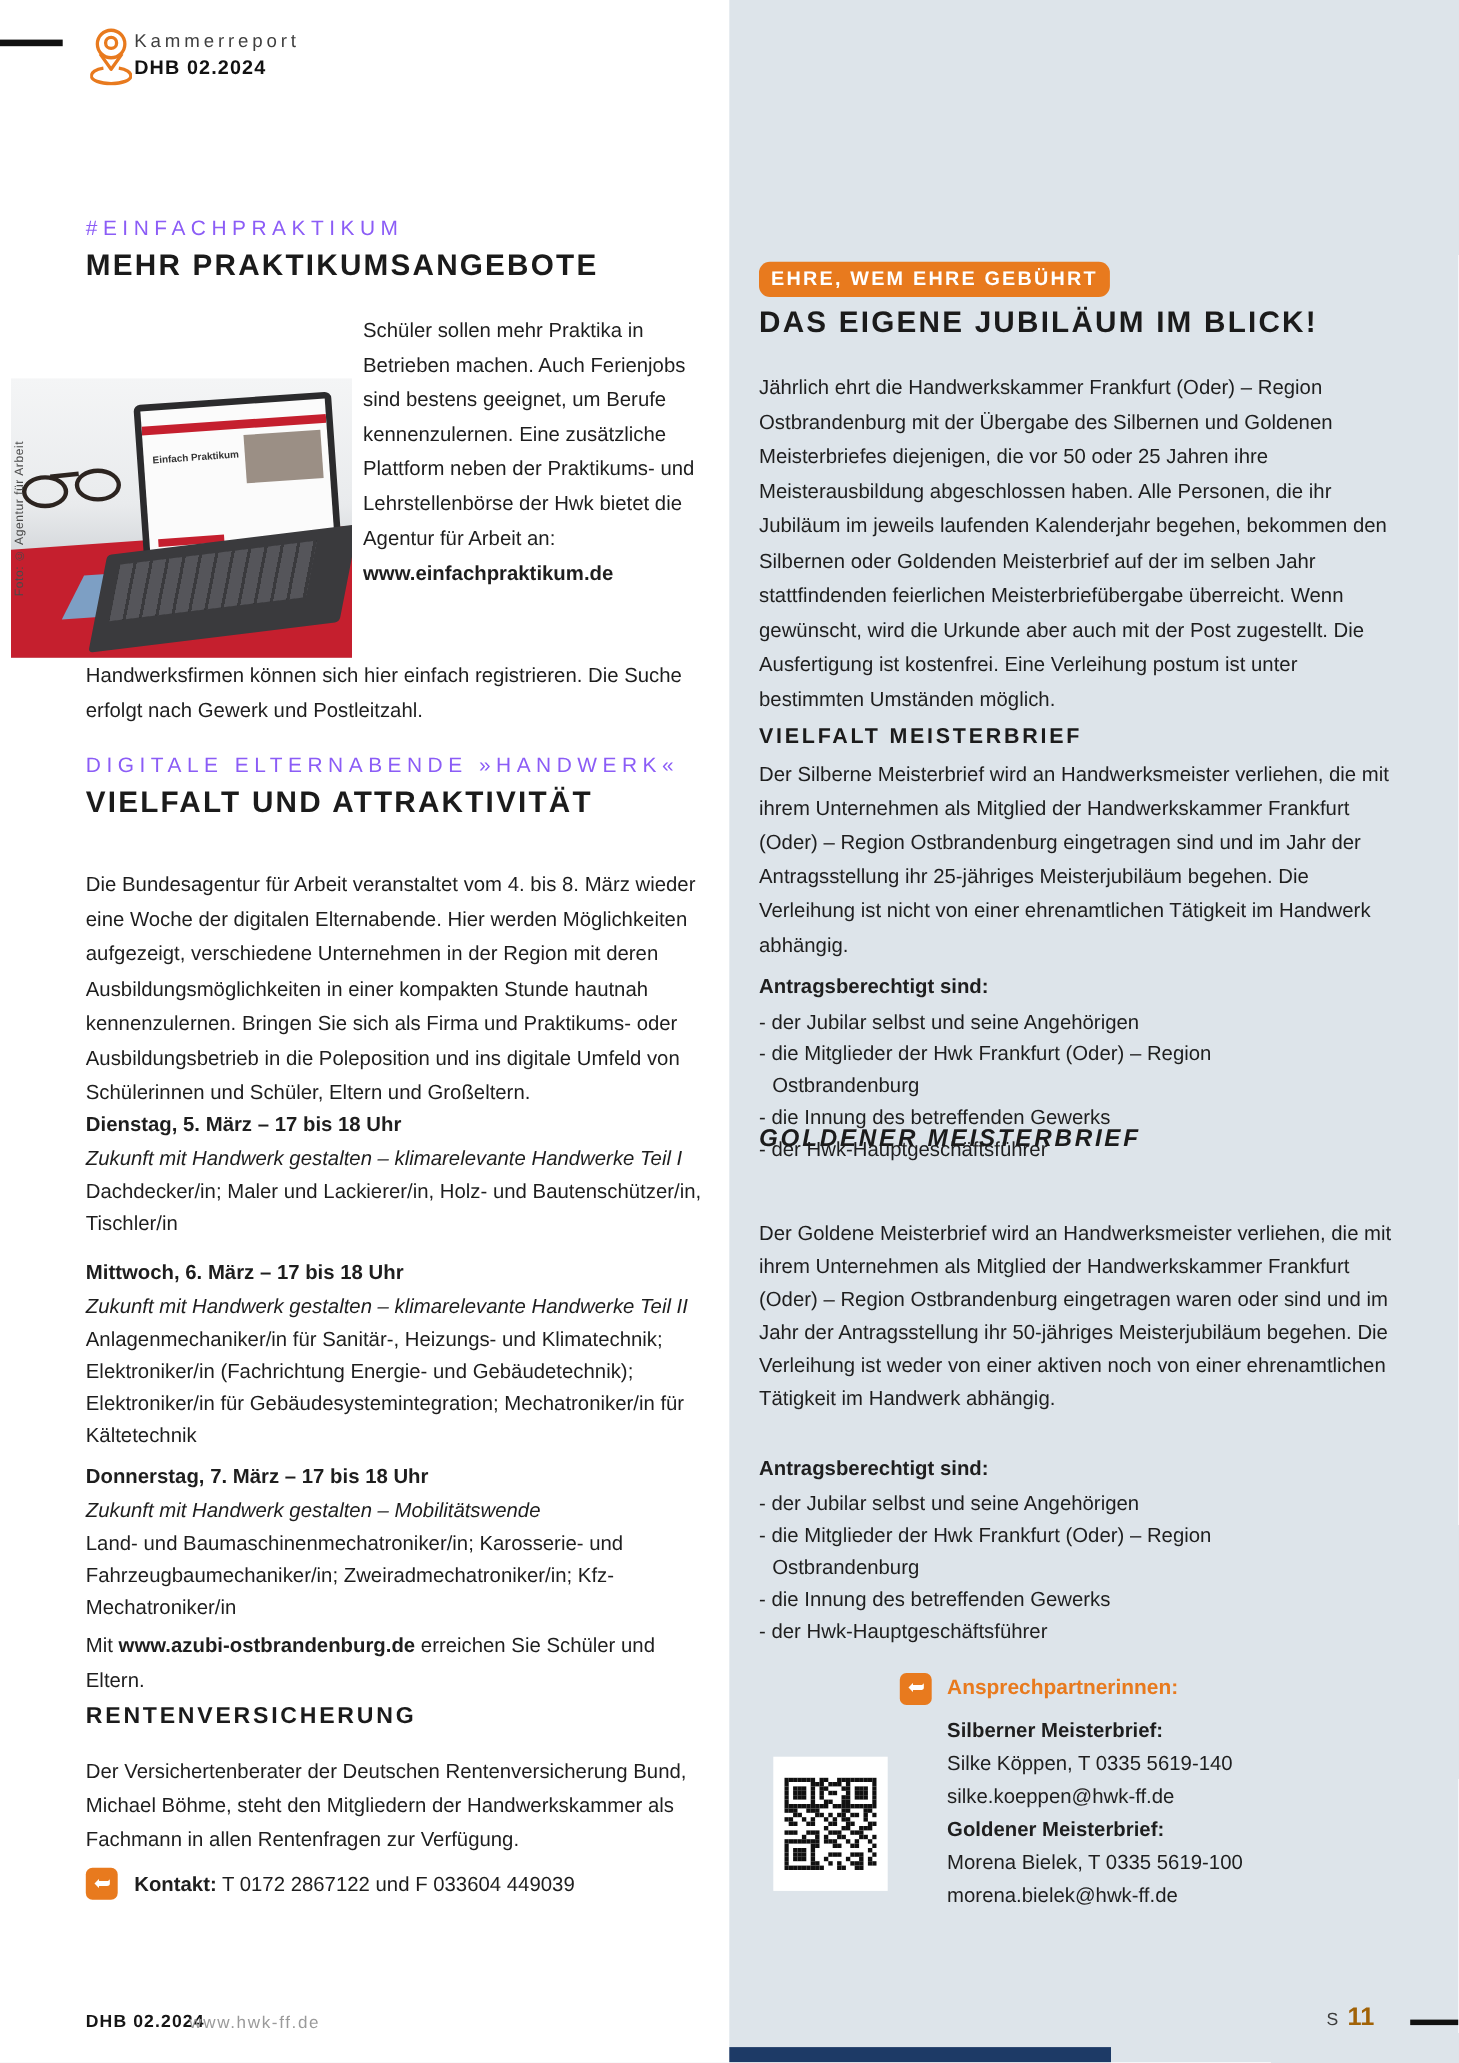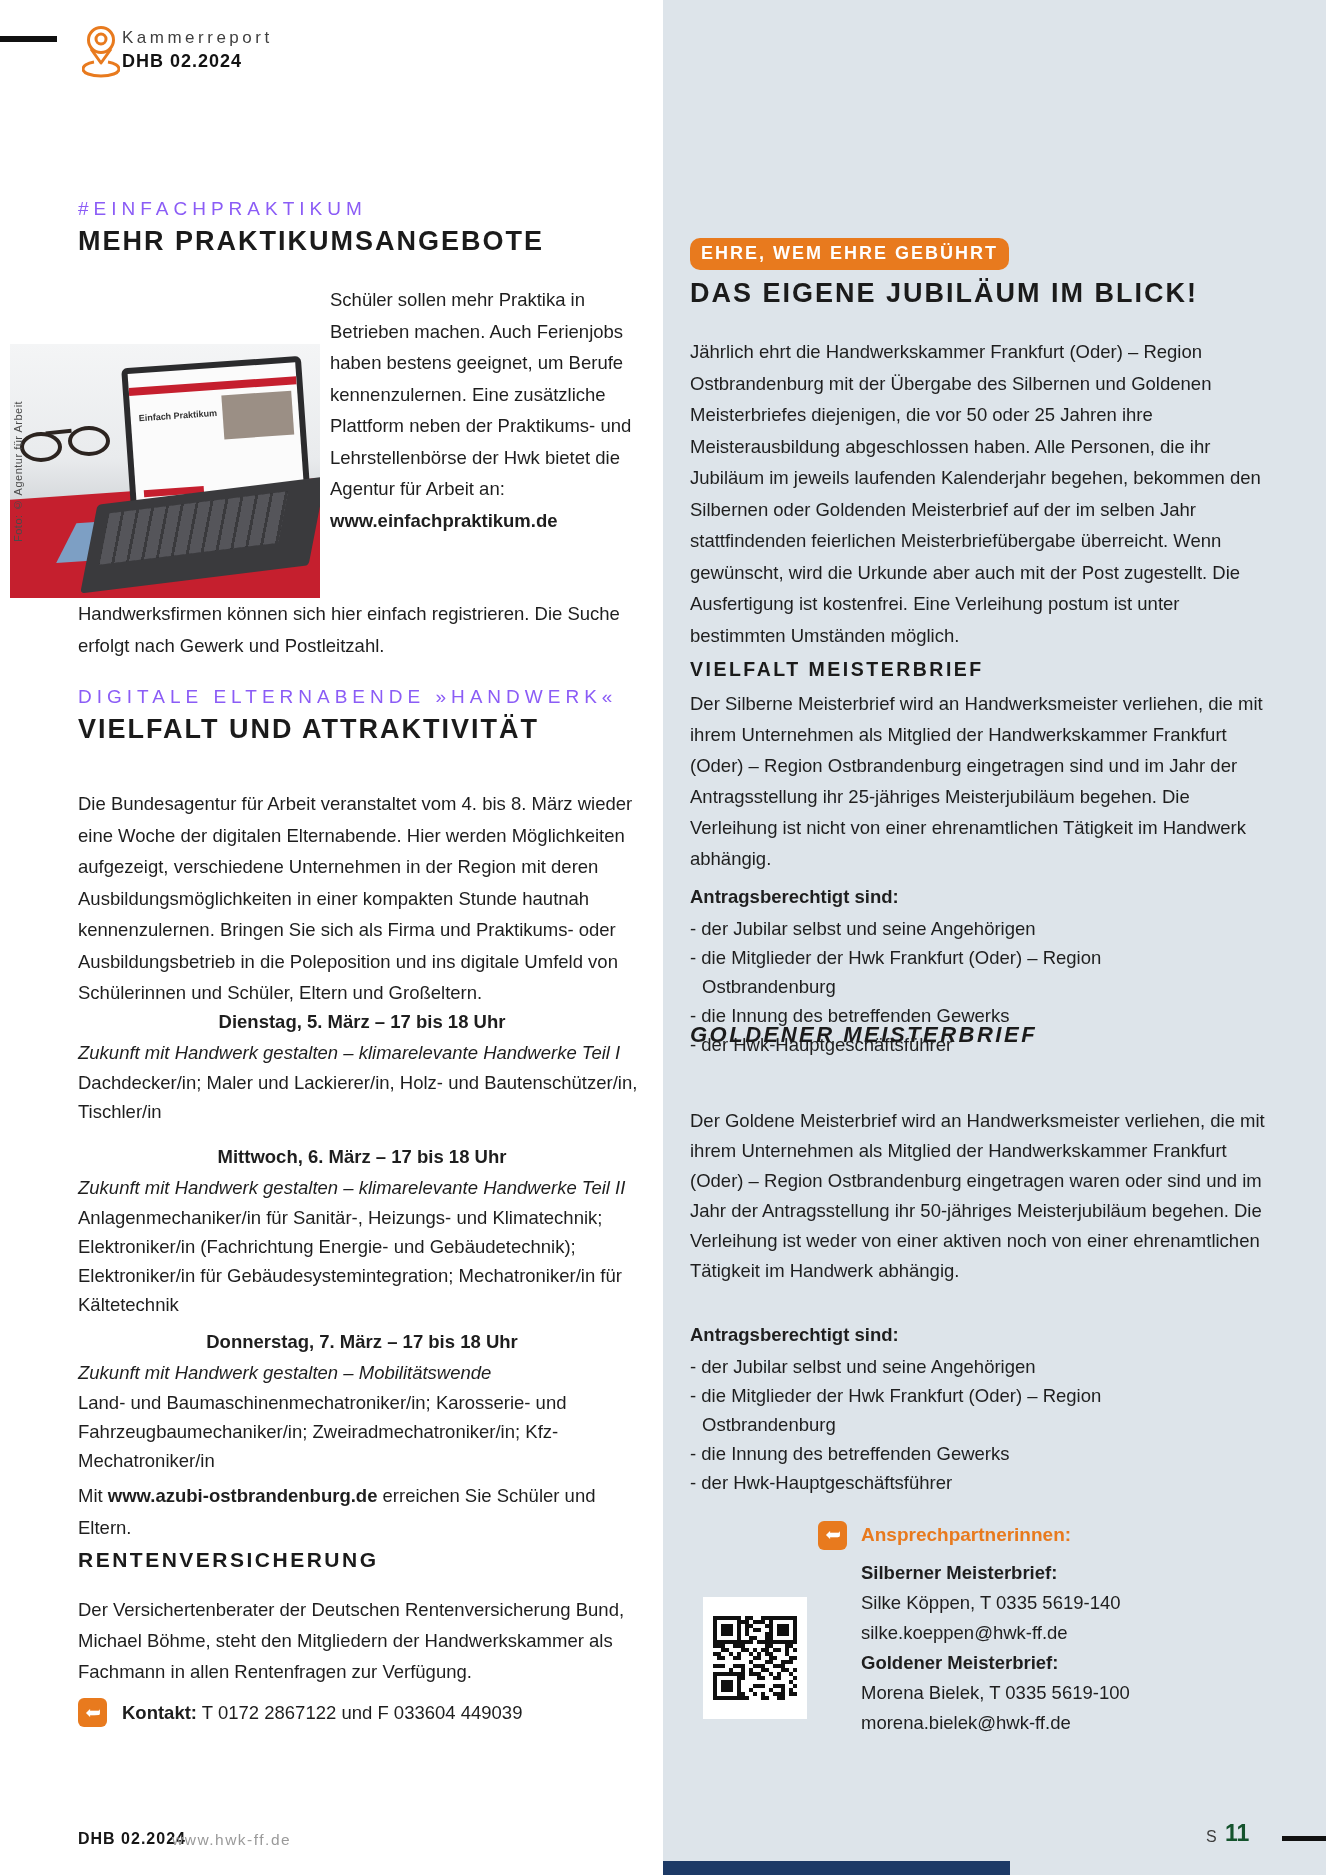--- a/index.html
+++ b/index.html
@@ -16,21 +16,21 @@
   .brand-issue{font-size:18px;font-weight:bold;letter-spacing:1px;color:#121212;}
   
   .kicker{font-size:19px;letter-spacing:5px;color:#8b5cf6;white-space:nowrap;}
   .h1{font-size:27px;font-weight:bold;letter-spacing:2px;color:#1b1b1b;white-space:nowrap;}
   .h2{font-size:20px;font-weight:bold;letter-spacing:2.5px;color:#1b1b1b;white-space:nowrap;}
   .tag{display:inline-block;background:#e87a1e;color:#fff;font-size:18px;font-weight:bold;
        letter-spacing:2px;padding:5px 11px 6px 11px;white-space:nowrap;}
   
   .body-txt{font-size:18.5px;line-height:31.5px;hyphens:auto;-webkit-hyphens:auto;}
   .body-sm{font-size:18.5px;line-height:30px;hyphens:auto;}
-  .ev-day{font-size:18.5px;font-weight:bold;line-height:31px;text-align:center;}
+  .ev-day{font-size:18.5px;font-weight:bold;line-height:31px;}
   .ev-theme{font-size:18.5px;font-style:italic;line-height:31px;}
   .ev-trades{font-size:18.5px;line-height:29px;hyphens:auto;}
   .list-title{font-size:18.5px;font-weight:bold;line-height:29px;}
   .dash-list div{font-size:18.5px;line-height:29px;padding-left:12px;text-indent:-12px;}
   
   .photo{left:10px;top:344px;width:310px;height:254px;overflow:hidden;
          background:linear-gradient(180deg,#f4f5f6 0%,#e9ebed 45%,#d8dbde 60%);}
   .photo .table{position:absolute;left:-20px;bottom:-30px;width:380px;height:140px;
                 background:#c51f2e;transform:rotate(-4deg);}
   .photo .folder{position:absolute;left:58px;bottom:38px;width:90px;height:40px;background:#7d9fc4;
@@ -58,21 +58,21 @@
   .cicon span{transform:scaleX(-1);display:inline-block;}
   .kontakt-row{display:flex;gap:15px;align-items:center;font-size:18.5px;}
   .contact-block{line-height:30px;font-size:18.5px;}
   .contact-head{display:flex;gap:14px;align-items:center;color:#e87a1e;font-weight:bold;font-size:19px;}
   .qr-box{left:703px;top:1597px;width:104px;height:122px;background:#fff;display:flex;
           align-items:center;justify-content:center;}
   
   .f-issue{font-size:16px;font-weight:bold;letter-spacing:1px;color:#161616;}
   .f-site{font-size:15.5px;letter-spacing:1.5px;color:#9a9a9a;}
   .f-pageprefix{font-size:16px;color:#3c3c3c;}
-  .f-pagenum{font-size:23px;font-weight:bold;color:#14532d;}
+  .f-pagenum{font-size:23px;font-weight:bold;color:#a16207;}
 </style>
 </head>
 <body>
 
 <div class="page">
 
   <div class="right-panel abs"></div>
   <div class="navy-bar abs"></div>
 
   <div class="rule abs" style="left:0;top:36px;width:57px;height:6px;"></div>
@@ -104,21 +104,21 @@
         <div class="redbtn"></div>
       </div>
     </div>
     <div class="base">
         <div class="keys"></div>
       </div>
     <div class="photo-credit">Foto: © Agentur für Arbeit</div>
   </div>
 
   <div class="abs body-txt" style="left:330px;top:284px;width:318px;">
-    <span>Schüler sollen mehr Praktika in Betrieben machen. Auch Ferienjobs haben bestens geeignet, um Berufe kennenzulernen. Eine zusätzliche Plattform neben der Praktikums- und Lehrstellenbörse der Hwk bietet die Agentur für Arbeit an:</span>
+    <span>Schüler sollen mehr Praktika in Betrieben machen. Auch Ferienjobs sind bestens geeignet, um Berufe kennenzulernen. Eine zusätzliche Plattform neben der Praktikums- und Lehrstellenbörse der Hwk bietet die Agentur für Arbeit an:</span>
     <span class="b block">www.einfachpraktikum.de</span>
   </div>
   <div class="abs body-txt" style="left:78px;top:598px;width:568px;">Handwerksfirmen können sich hier einfach registrieren. Die Suche erfolgt nach Gewerk und Postleitzahl.</div>
 
   <div class="abs kicker" style="left:78px;top:686px;">DIGITALE ELTERNABENDE »HANDWERK«</div>
   <div class="abs h1" style="left:78px;top:714px;">VIELFALT UND ATTRAKTIVITÄT</div>
   <div class="abs body-txt" style="left:78px;top:788px;width:568px;">Die Bundesagentur für Arbeit veranstaltet vom 4. bis 8. März wieder eine Woche der digitalen Elternabende. Hier werden Möglichkeiten aufgezeigt, verschiedene Unternehmen in der Region mit deren Ausbildungsmöglichkeiten in einer kompakten Stunde hautnah kennenzulernen. Bringen Sie sich als Firma und Praktikums- oder Ausbildungsbetrieb in die Poleposition und ins digitale Umfeld von Schülerinnen und Schüler, Eltern und Großeltern.</div>
 
   <div class="abs" style="left:78px;top:1006px;width:568px;">
     <div class="ev-day">Dienstag, 5. März – 17 bis 18 Uhr</div>

